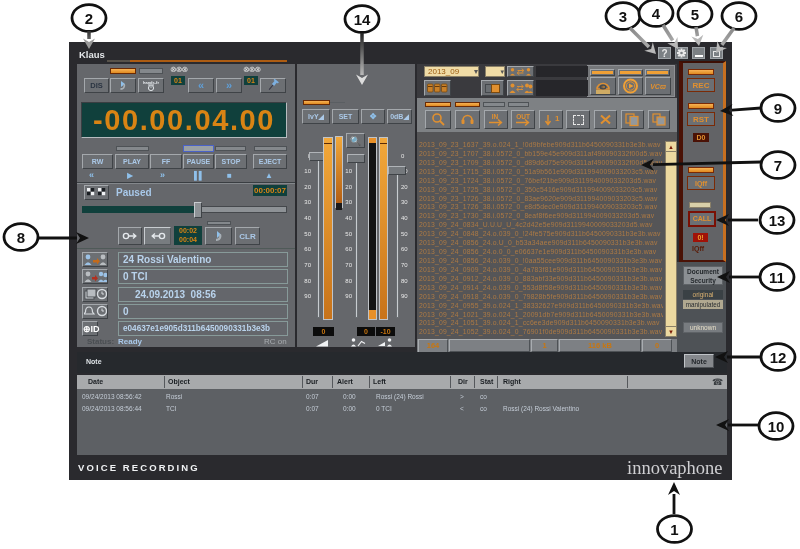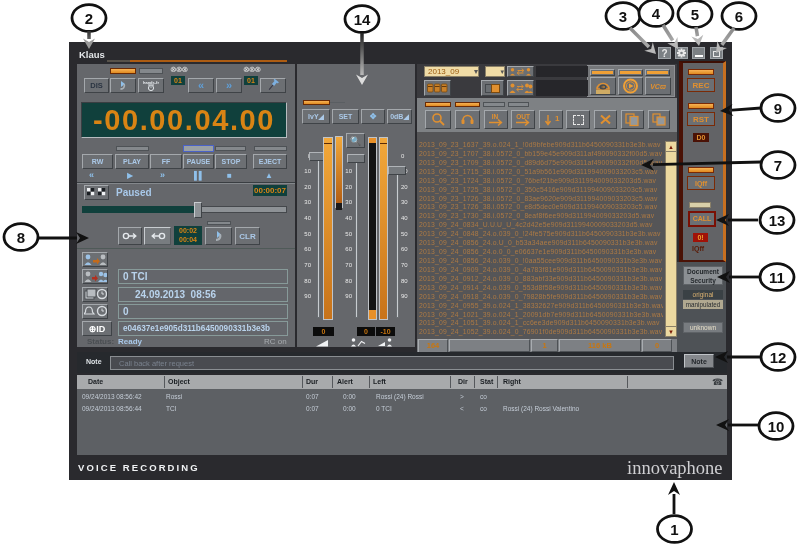--- a/index.html
+++ b/index.html
@@ -145,27 +145,28 @@
   <div class="abs btn" style="left:205px;top:227px;width:27px;height:18px;">
       <svg width="25" height="16">
         <path d="M11 3 l4 3.5 -4 3.5 Z" fill="#8fc0ea"></path>
         <path d="M15 6 a5 5 0 0 1 -5 7 l0 -2.2 a2.8 2.8 0 0 0 2.8 -4.3 Z" fill="#a8b0b6"></path>
       </svg>
     </div>
   <div class="abs btn" style="left:235px;top:227px;width:25px;height:18px;font-size:8px;line-height:17px;">CLR</div>
 
   <div class="abs" style="left:77px;top:248px;width:218px;height:1px;background:#4f5a58;"></div>
   <div class="abs btn" style="left:82px;top:252px;width:26px;height:15px;"></div>
+  <div class="abs fld" style="left:118px;top:252px;width:170px;height:15px;font-size:10px;line-height:14px;padding-left:4px;">24 Rossi Valentino</div>
   <div class="abs btn" style="left:82px;top:269px;width:26px;height:15px;"></div>
   <div class="abs fld" style="left:118px;top:269px;width:170px;height:15px;font-size:10px;line-height:14px;padding-left:4px;">0 TCI</div>
   <div class="abs btn" style="left:82px;top:287px;width:26px;height:15px;"></div>
   <div class="abs fld" style="left:118px;top:287px;width:170px;height:15px;font-size:10px;line-height:14px;padding-left:16px;">24.09.2013&nbsp;&nbsp;08:56</div>
   <div class="abs btn" style="left:82px;top:304px;width:26px;height:15px;"></div>
   <div class="abs fld" style="left:118px;top:304px;width:170px;height:15px;font-size:10px;line-height:14px;padding-left:4px;">0</div>
-  <div class="abs btn" style="left:82px;top:321px;width:30px;height:15px;color:#fff;font-size:9px;line-height:14px;">⊕ID</div>
+  <div class="abs btn" style="left:82px;top:321px;width:16px;height:15px;color:#fff;font-size:9px;line-height:14px;">⊕ID</div>
   <div class="abs fld" style="left:118px;top:321px;width:170px;height:15px;font-size:8.2px;line-height:14px;padding-left:4px;">e04637e1e905d311b6450090331b3e3b</div>
   <div class="abs t" style="left:87px;top:337px;font-size:8px;font-weight:bold;color:#4a4e52;">Status:</div>
   <div class="abs t" style="left:118px;top:337px;font-size:8px;font-weight:bold;color:#a9c9ea;">Ready</div>
   <div class="abs t" style="left:264px;top:337px;font-size:8px;color:#a8acb0;">RC on</div>
 
   <svg class="abs" style="left:84px;top:253px;" width="23" height="13">
     <circle cx="4" cy="4" r="2.4" fill="#9cc2e6"></circle>
       <path d="M0.5 12 Q4 6.5 7.5 12 Z" fill="#9cc2e6"></path>
     <path d="M9 7 h4 l0 -2 3 3.2 -3 3.2 0 -2 -4 0 Z" fill="#c46a1a"></path>
     <circle cx="19" cy="4" r="2.4" fill="#b9bdc1"></circle>
@@ -428,21 +429,20 @@
   <div class="abs t" style="left:692px;top:245px;font-size:7px;font-weight:bold;color:#5a1a06;">IQff</div>
 
   <div class="abs" style="left:677px;top:262px;width:49px;height:90px;background:#4e5256;"></div>
   <div class="abs" style="left:683px;top:266px;width:40px;height:19px;background:#8b8f93;border:1px solid #5e6266;color:#24282c;font-size:6.5px;font-weight:bold;text-align:center;line-height:9px;">Document<br>Security</div>
   <div class="abs" style="left:683px;top:290px;width:40px;height:9px;background:#3a4145;color:#d8b070;font-size:6.5px;text-align:center;line-height:9px;">original</div>
   <div class="abs" style="left:683px;top:300px;width:40px;height:9px;background:#b0a890;color:#2a2e32;font-size:6.3px;text-align:center;line-height:9px;">manipulated</div>
   <div class="abs" style="left:683px;top:322px;width:40px;height:11px;background:#787c80;border:1px solid #5e6266;color:#e8e0c8;font-size:6.5px;text-align:center;line-height:10px;">unknown</div>
 
   <div class="abs" style="left:77px;top:352px;width:650px;height:21px;background:#26292d;"></div>
   <div class="abs t" style="left:86px;top:358px;font-size:7px;font-weight:bold;color:#dfe4e8;">Note</div>
-  <div class="abs" style="left:110px;top:356px;width:564px;height:14px;background:#494b50;border:1px solid #8a8e92;color:#7a828e;font-size:7.5px;line-height:13px;padding-left:8px;">Call back after request</div>
   <div class="abs" style="left:684px;top:354px;width:30px;height:14px;background:#85888c;border:1px solid;border-color:#c0c4c8 #4e5256 #4e5256 #c0c4c8;color:#24282c;font-size:7px;font-weight:bold;text-align:center;line-height:13px;">Note</div>
 
   <div class="abs" style="left:77px;top:375px;width:650px;height:14px;background:#a8aaac;"></div>
   <div class="abs" style="left:77px;top:389px;width:650px;height:66px;background:#5d6064;"></div>
   <div id="thead">
       <div class="abs t" style="left:88px;top:378px;font-size:7px;font-weight:bold;color:#1a1e22;">Date</div>
       <div class="abs t" style="left:168px;top:378px;font-size:7px;font-weight:bold;color:#1a1e22;">Object</div>
       <div class="abs t" style="left:306px;top:378px;font-size:7px;font-weight:bold;color:#1a1e22;">Dur</div>
       <div class="abs t" style="left:337px;top:378px;font-size:7px;font-weight:bold;color:#1a1e22;">Alert</div>
       <div class="abs t" style="left:373px;top:378px;font-size:7px;font-weight:bold;color:#1a1e22;">Left</div>

